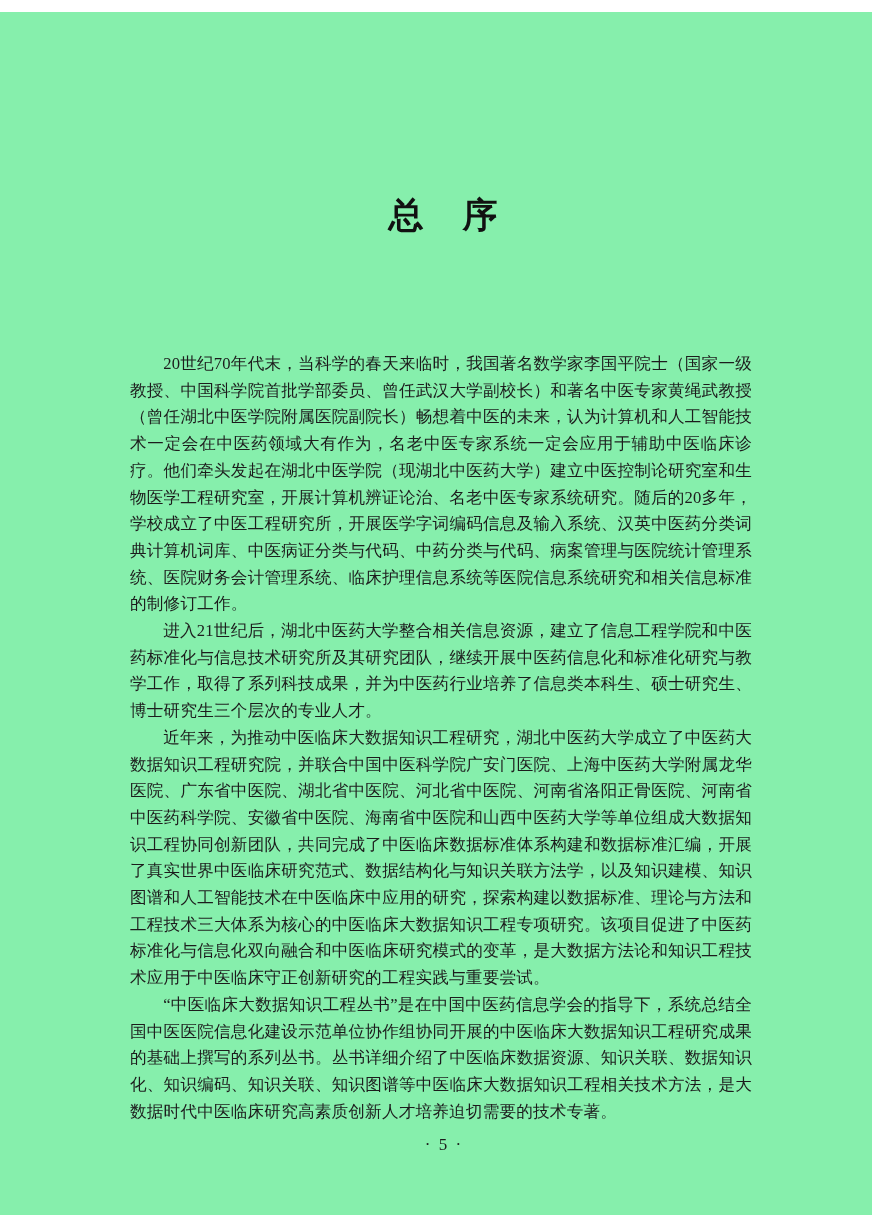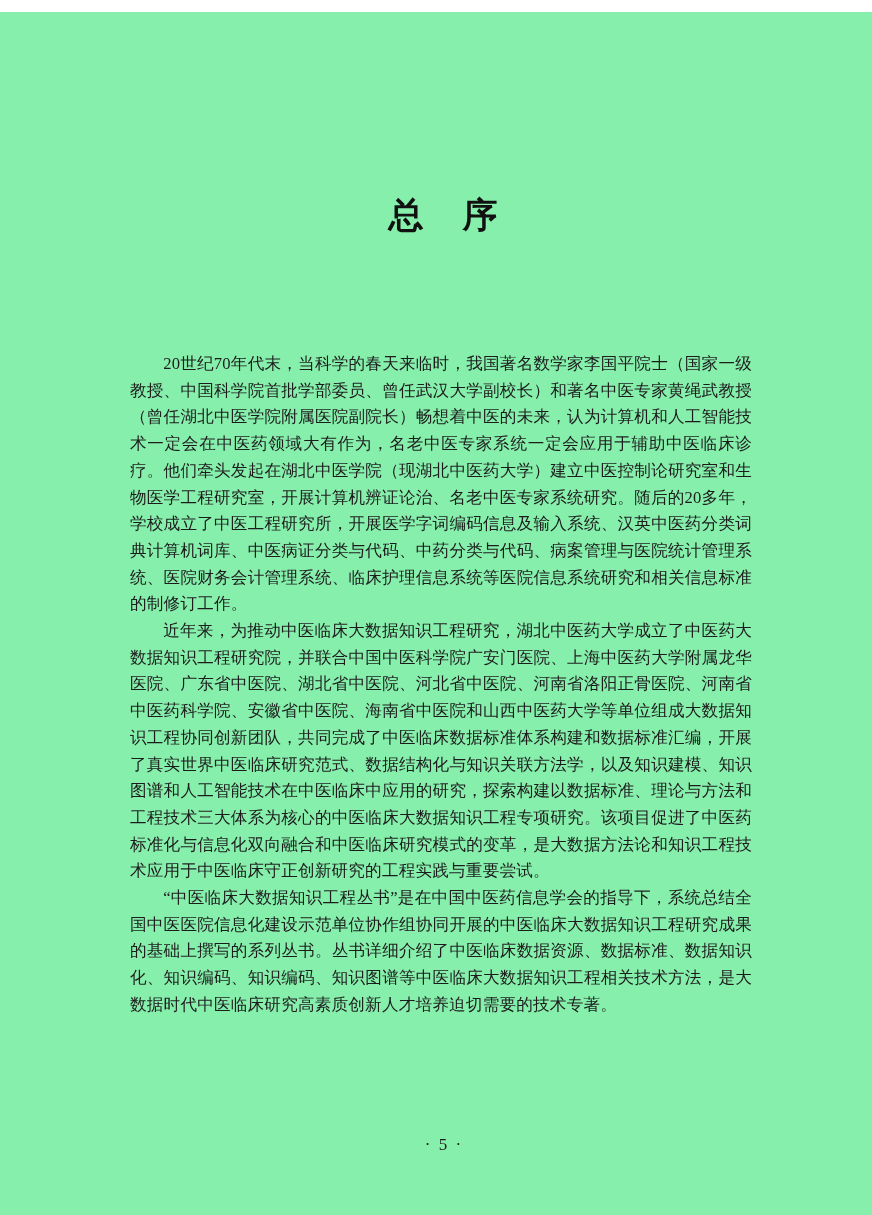--- a/index.html
+++ b/index.html
@@ -60,19 +60,20 @@
 </style>
 </head>
 <body>
 
 <div class="page">
 
   <h1 class="title">总　序</h1>
 
   <div class="content">
     <p>20世纪70年代末，当科学的春天来临时，我国著名数学家李国平院士（国家一级教授、中国科学院首批学部委员、曾任武汉大学副校长）和著名中医专家黄绳武教授（曾任湖北中医学院附属医院副院长）畅想着中医的未来，认为计算机和人工智能技术一定会在中医药领域大有作为，名老中医专家系统一定会应用于辅助中医临床诊疗。他们牵头发起在湖北中医学院（现湖北中医药大学）建立中医控制论研究室和生物医学工程研究室，开展计算机辨证论治、名老中医专家系统研究。随后的20多年，学校成立了中医工程研究所，开展医学字词编码信息及输入系统、汉英中医药分类词典计算机词库、中医病证分类与代码、中药分类与代码、病案管理与医院统计管理系统、医院财务会计管理系统、临床护理信息系统等医院信息系统研究和相关信息标准的制修订工作。</p>
+    <p>进入21世纪后，湖北中医药大学整合相关信息资源，建立了信息工程学院和中医药标准化与信息技术研究所及其研究团队，继续开展中医药信息化和标准化研究与教学工作，取得了系列科技成果，并为中医药行业培养了信息类本科生、硕士研究生、博士研究生三个层次的专业人才。</p>
     <p>近年来，为推动中医临床大数据知识工程研究，湖北中医药大学成立了中医药大数据知识工程研究院，并联合中国中医科学院广安门医院、上海中医药大学附属龙华医院、广东省中医院、湖北省中医院、河北省中医院、河南省洛阳正骨医院、河南省中医药科学院、安徽省中医院、海南省中医院和山西中医药大学等单位组成大数据知识工程协同创新团队，共同完成了中医临床数据标准体系构建和数据标准汇编，开展了真实世界中医临床研究范式、数据结构化与知识关联方法学，以及知识建模、知识图谱和人工智能技术在中医临床中应用的研究，探索构建以数据标准、理论与方法和工程技术三大体系为核心的中医临床大数据知识工程专项研究。该项目促进了中医药标准化与信息化双向融合和中医临床研究模式的变革，是大数据方法论和知识工程技术应用于中医临床守正创新研究的工程实践与重要尝试。</p>
-    <p>“中医临床大数据知识工程丛书”是在中国中医药信息学会的指导下，系统总结全国中医医院信息化建设示范单位协作组协同开展的中医临床大数据知识工程研究成果的基础上撰写的系列丛书。丛书详细介绍了中医临床数据资源、数据标准、数据知识化、知识编码、知识编码、知识图谱等中医临床大数据知识工程相关技术方法，是大数据时代中医临床研究高素质创新人才培养迫切需要的技术专著。</p>
+    <p>“中医临床大数据知识工程丛书”是在中国中医药信息学会的指导下，系统总结全国中医医院信息化建设示范单位协作组协同开展的中医临床大数据知识工程研究成果的基础上撰写的系列丛书。丛书详细介绍了中医临床数据资源、知识关联、数据知识化、知识编码、知识关联、知识图谱等中医临床大数据知识工程相关技术方法，是大数据时代中医临床研究高素质创新人才培养迫切需要的技术专著。</p>
   </div>
 
   <div class="page-number">· 5 ·</div>
 
 </div>
 
 </body></html>

